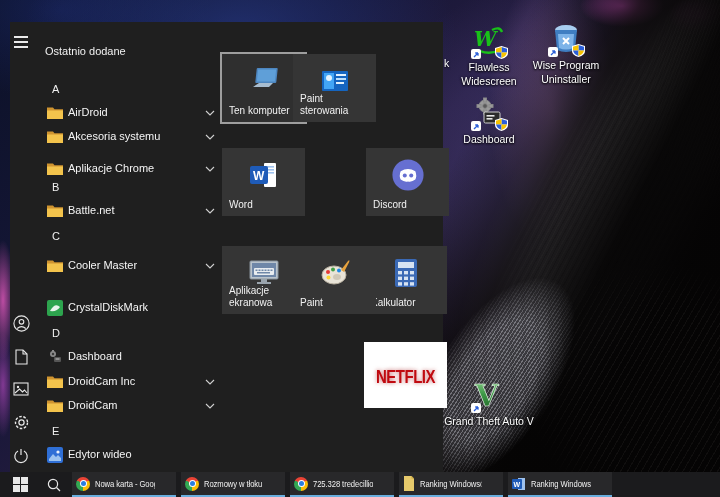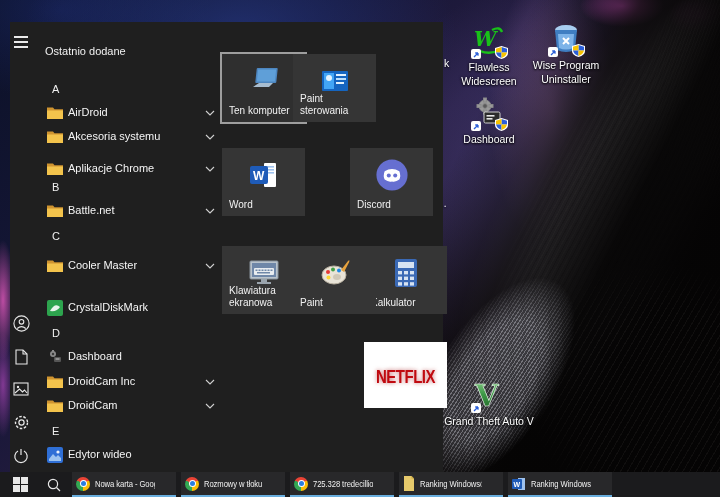--- a/index.html
+++ b/index.html
@@ -391,21 +391,21 @@
         <svg class="ticon" width="28" height="28" viewBox="0 0 28 28">
           <rect x="14" y="2" width="12" height="24" rx="1" fill="#fff"></rect>
           <rect x="16" y="5" width="8" height="1.6" fill="#9ec2ee"></rect>
             <rect x="16" y="8" width="8" height="1.6" fill="#9ec2ee"></rect>
             <rect x="16" y="11" width="8" height="1.6" fill="#9ec2ee"></rect>
           <rect x="0" y="5" width="18" height="18" rx="2" fill="#1e5bb8"></rect>
           <text x="3" y="19" font-size="12" font-weight="bold" fill="#fff" font-family="Liberation Sans">W</text>
         </svg>
         <div class="tlbl">Word</div>
       </div>
-      <div class="tile" style="left:135px; top:126px;">
+      <div class="tile" style="left:151px; top:126px;">
         <svg class="ticon" width="33" height="33" viewBox="0 0 36 36">
           <circle cx="18" cy="18" r="17" fill="#666fd1"></circle>
           <path d="M10 14 Q18 9 26 14 Q28 19 26 23 Q22 26 18 25 Q14 26 10 23 Q8 19 10 14 Z" fill="#fff"></path>
           <circle cx="14.5" cy="18.5" r="2.2" fill="#666fd1"></circle>
             <circle cx="21.5" cy="18.5" r="2.2" fill="#666fd1"></circle>
         </svg>
         <div class="tlbl">Discord</div>
       </div>
 
       <div class="tile" style="left:7px; top:224px;">
@@ -418,21 +418,21 @@
               <rect x="10.5" y="9.5" width="2" height="1.5"></rect>
               <rect x="13.5" y="9.5" width="2" height="1.5"></rect>
               <rect x="16.5" y="9.5" width="2" height="1.5"></rect>
               <rect x="19.5" y="9.5" width="2" height="1.5"></rect>
               <rect x="22.5" y="9.5" width="2" height="1.5"></rect>
               <rect x="9" y="12" width="13" height="1.5"></rect>
             </g>
           <rect x="13" y="19" width="6" height="3" fill="#9aa4ad"></rect>
             <rect x="9" y="22" width="14" height="2" fill="#9aa4ad"></rect>
         </svg>
-        <div class="tlbl">Klawiatura ekranowa</div>
+        <div class="tlbl">Aplikacje ekranowa</div>
       </div>
       <div class="tile" style="left:149px; top:224px;">
         <svg class="ticon" width="24" height="30" viewBox="0 0 24 30">
           <rect x="1" y="1" width="22" height="28" rx="2" fill="#3a69b5"></rect>
           <rect x="4" y="4" width="16" height="6" fill="#d7e3f2"></rect>
           <g fill="#d7e3f2">
               <rect x="4" y="13" width="4" height="3.4"></rect>
               <rect x="10" y="13" width="4" height="3.4"></rect>
               <rect x="16" y="13" width="4" height="3.4"></rect>
               <rect x="4" y="18.6" width="4" height="3.4"></rect>

